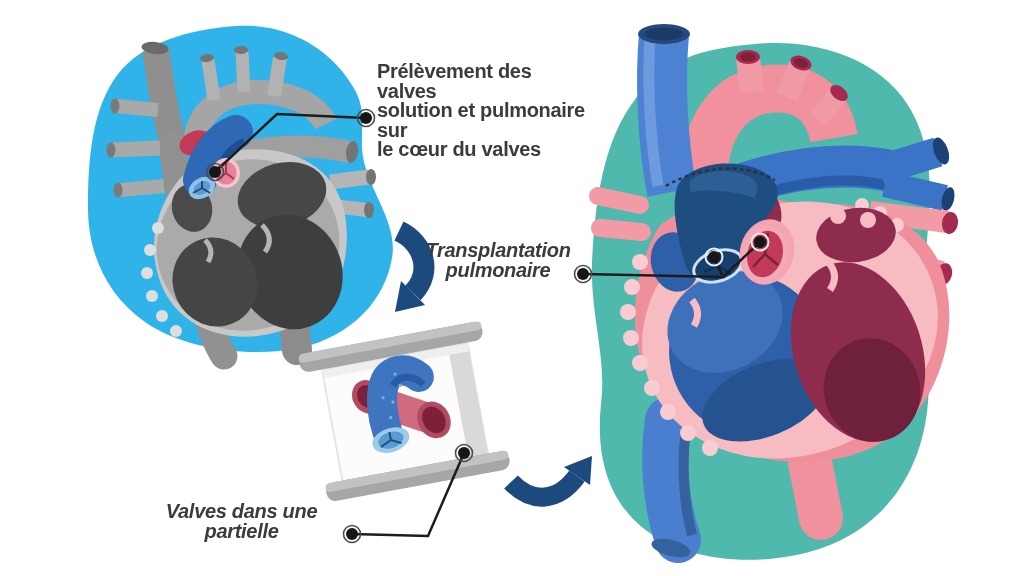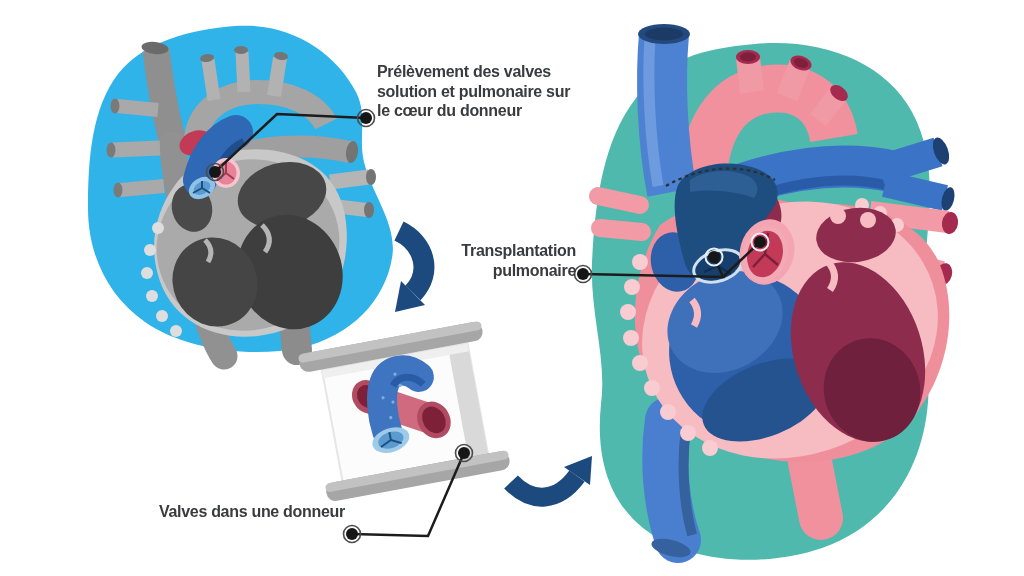--- a/index.html
+++ b/index.html
@@ -1,23 +1,23 @@
 <!DOCTYPE html>
 <html><head>
 <meta charset="utf-8">
 <style>
   html,body{margin:0;padding:0;background:#fff;}
   .stage{position:relative;width:1024px;height:576px;background:#ffffff;overflow:hidden;
          font-family:"Liberation Sans",sans-serif;}
   .stage svg{position:absolute;left:0;top:0;}
-  .label{position:absolute;font-weight:bold;font-size:16px;line-height:19.5px;
+  .label{position:absolute;font-weight:bold;font-size:20px;line-height:19.5px;
          color:#383c3e;letter-spacing:-0.3px;}
   .label span{display:block;}
   .label-left{text-align:left;}
-  .label-right{text-align:right;}
+  .label-right{text-align:center;font-style:italic;}
   .lbl-donor{left:377px;top:62px;width:210px;}
   .lbl-transplant{left:420px;top:241px;width:156px;}
   .lbl-preserv{left:138px;top:502px;width:207px;}
 </style>
 </head>
 <body>
 
 <div class="stage">
 
 <svg width="1024" height="576" viewBox="0 0 1024 576">
@@ -255,25 +255,25 @@
     <g>
           <circle cx="464" cy="453" r="8.5" fill="none" stroke="#4c4c4c" stroke-width="1.6"></circle>
           <circle cx="464" cy="453" r="6" fill="#161616"></circle>
         </g>
   </g>
 </svg>
 
   <div class="label label-left lbl-donor">
     <span>Prélèvement des valves</span>
     <span>solution et pulmonaire sur</span>
-    <span>le cœur du donneur</span>
+    <span>le cœur du valves</span>
   </div>
 
   <div class="label label-right lbl-transplant">
     <span>Transplantation</span>
     <span>pulmonaire</span>
   </div>
 
   <div class="label label-right lbl-preserv">
-    <span>Valves dans une donneur</span>
+    <span>Valves dans une partielle</span>
   </div>
 
 </div>
 
 </body></html>

